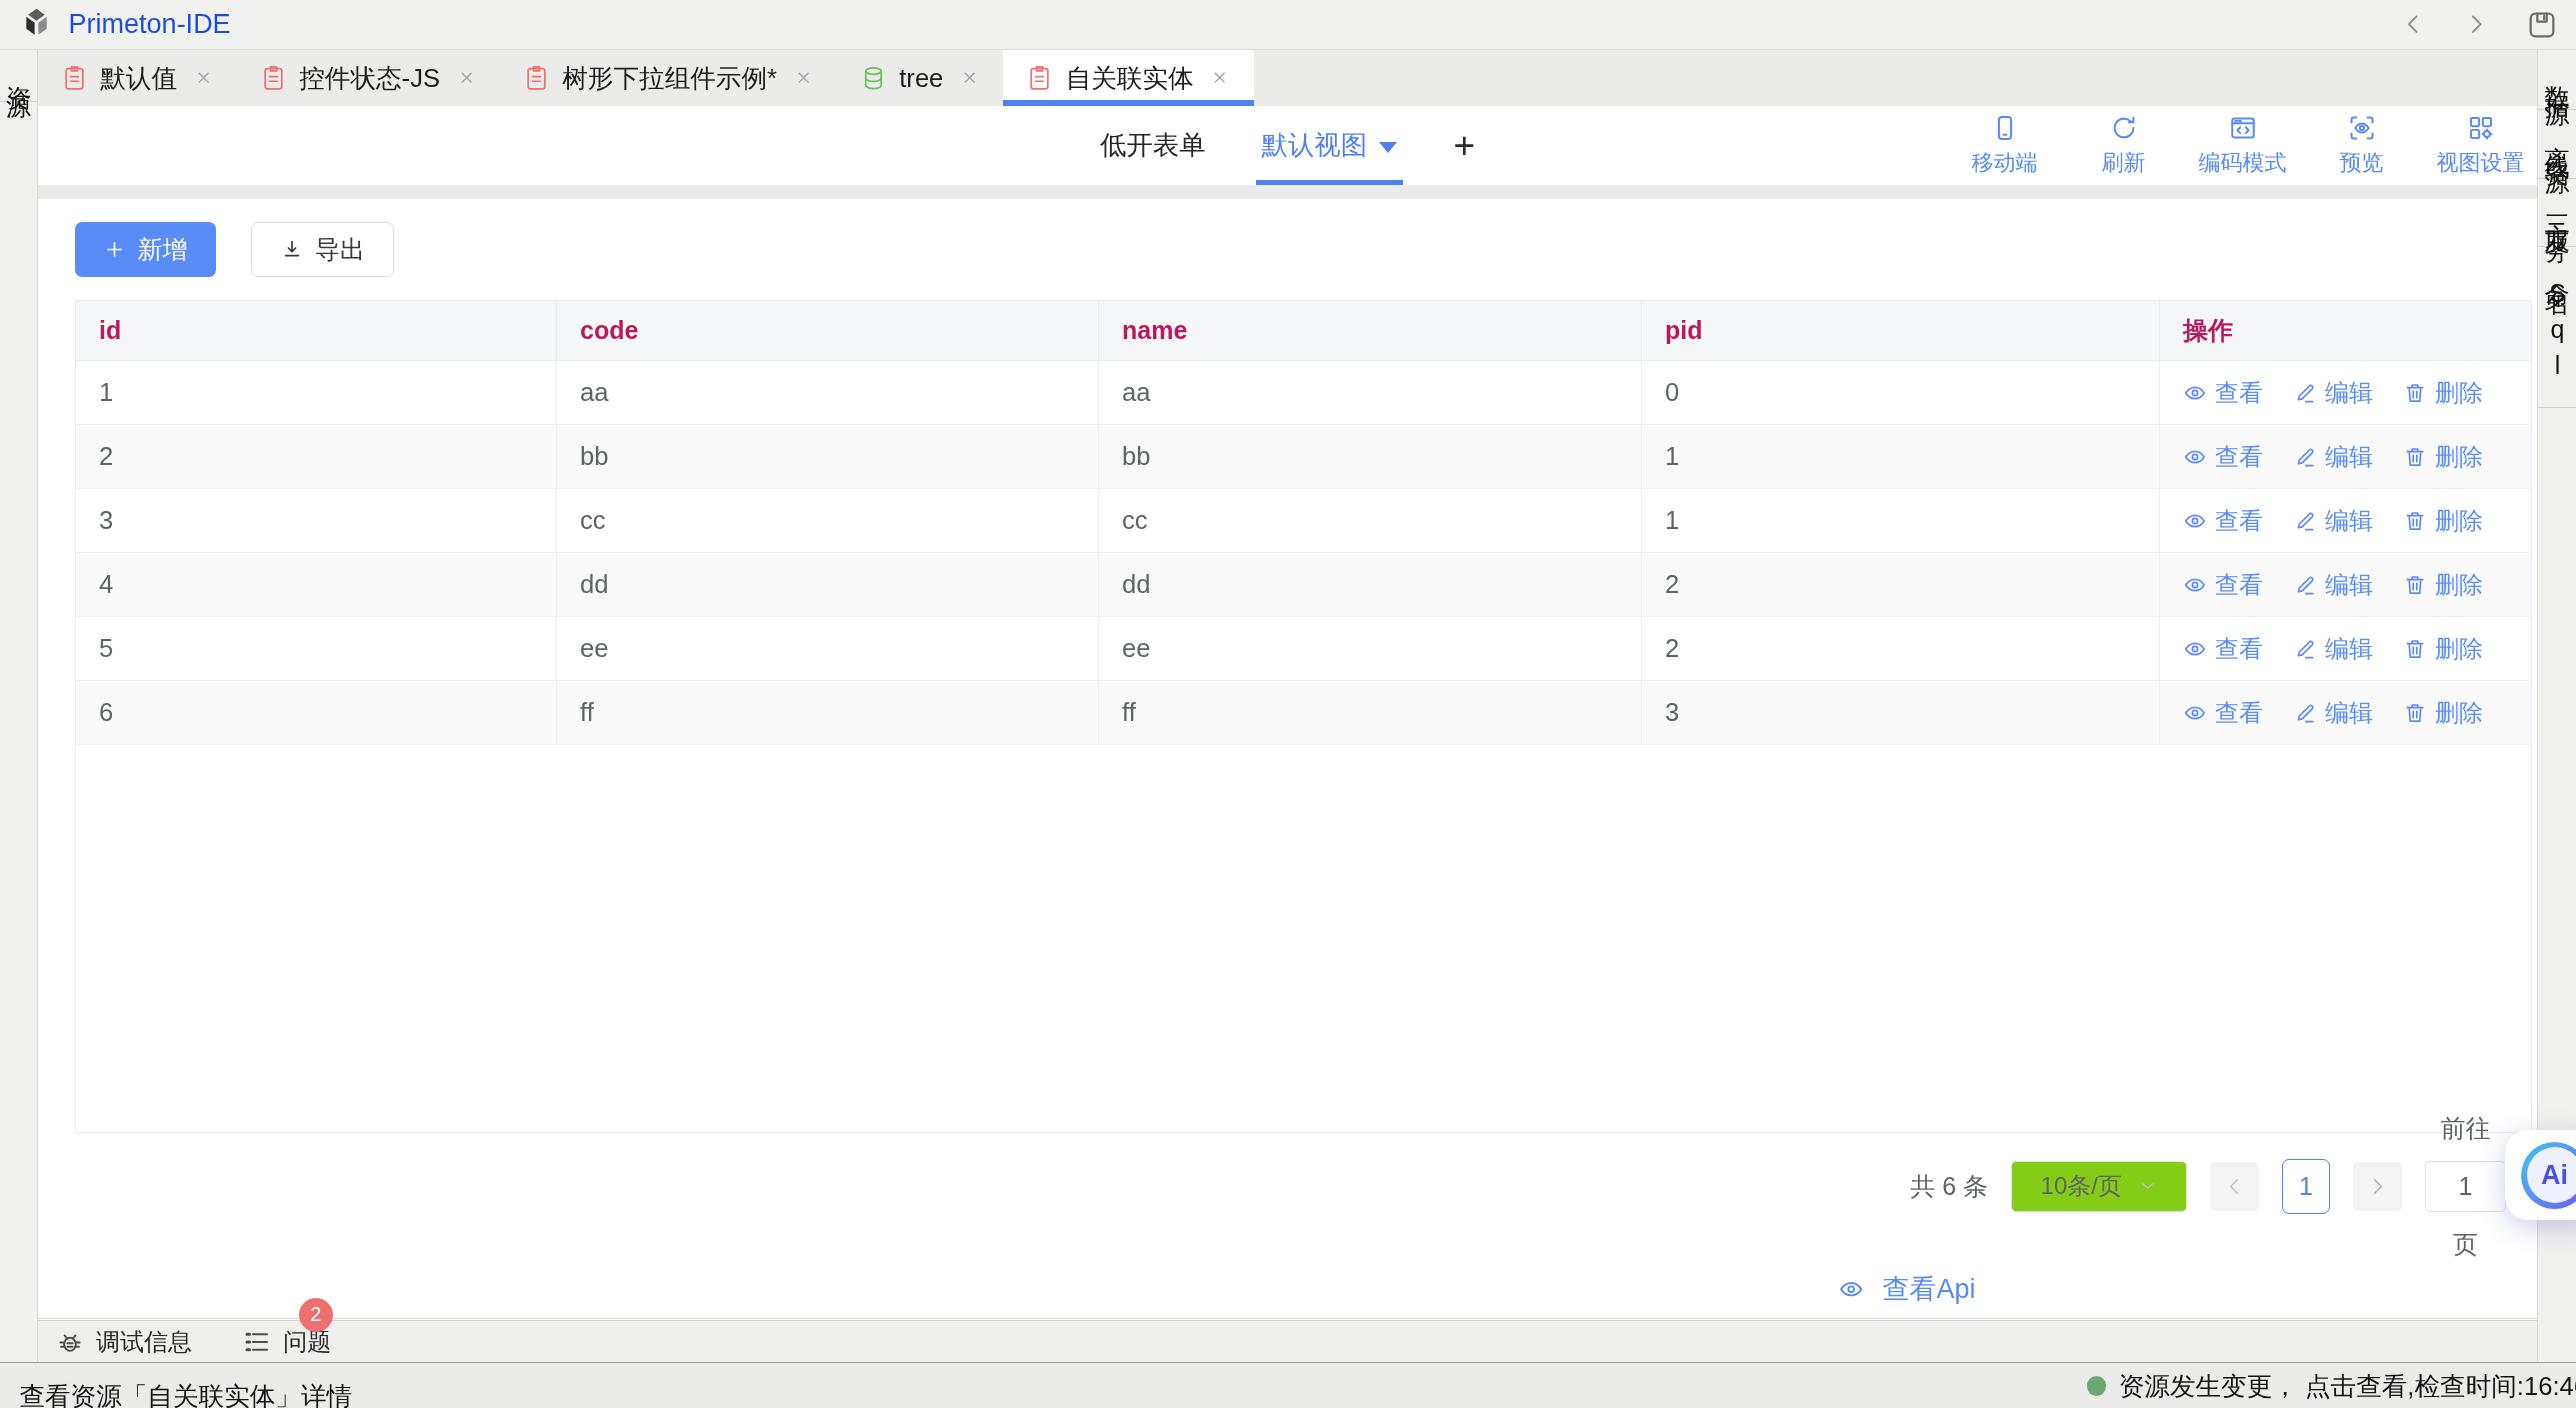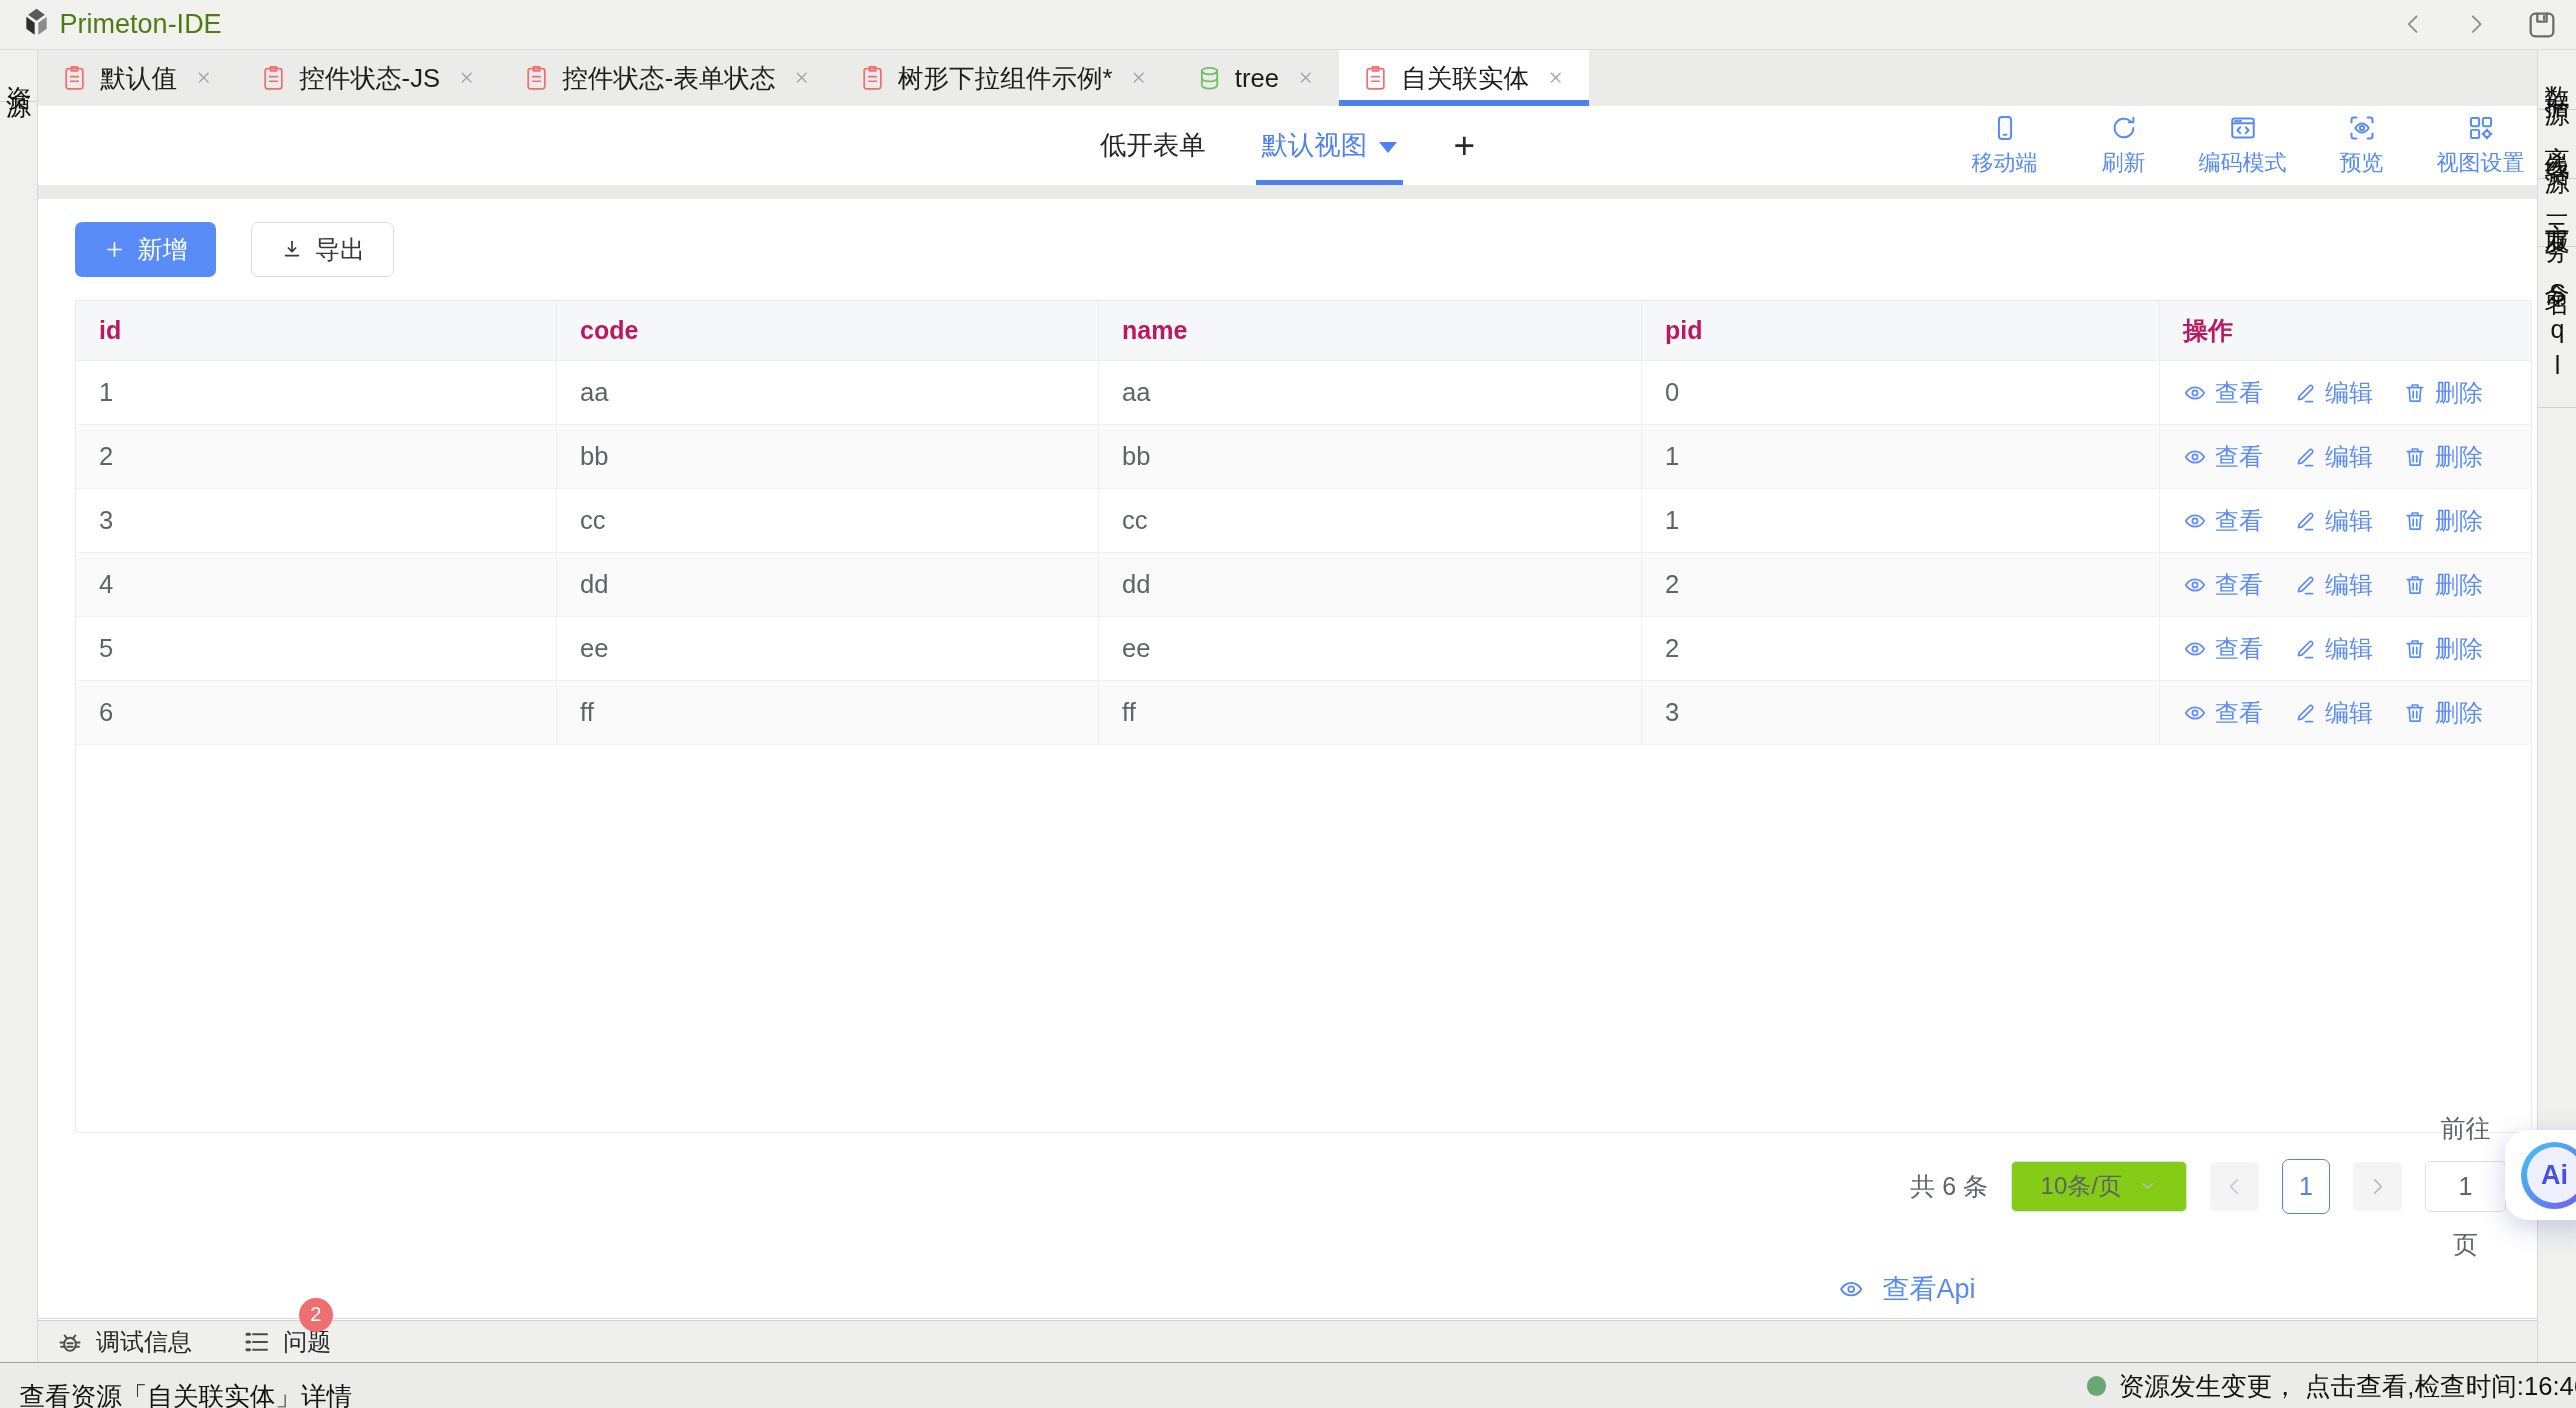--- a/index.html
+++ b/index.html
@@ -3,21 +3,21 @@
 <meta charset="utf-8">
 <style>
   *{box-sizing:border-box;margin:0;padding:0;}
   html,body{width:2576px;height:1409px;}
   body{position:relative;overflow:hidden;background:#fff;font-family:"Liberation Sans",sans-serif;-webkit-font-smoothing:antialiased;}
   svg{display:block;}
   .ic{fill:none;stroke:currentColor;stroke-width:1.7;stroke-linecap:round;stroke-linejoin:round;}
 
   
   .titlebar{position:absolute;left:0;top:0;width:2576px;height:50px;background:#f1f1ef;border-bottom:0.9px solid #dddddb;display:flex;align-items:center;padding:0 17.6px;z-index:4;}
-  .app-title{font-size:27px;color:#4d7c0f;margin-left:5px;}
+  .app-title{font-size:27px;color:#1d4ed8;margin-left:14px;}
   .tb-right{margin-left:auto;display:flex;align-items:center;gap:37px;color:#8f8f8d;}
   .tb-right .save{color:#6c6c6a;}
 
   
   .left-rail{position:absolute;left:0;top:50px;width:38px;height:1312px;background:#f0f0ee;border-right:0.9px solid #d9d9d7;z-index:3;}
   .right-rail{position:absolute;right:0;top:50px;width:39px;height:1312px;background:#f0f0ee;border-left:0.9px solid #d9d9d7;z-index:3;}
   .rail-section{display:flex;justify-content:center;padding:16px 0 19.4px;border-bottom:0.9px solid #d2d2d0;}
   .v-text{writing-mode:vertical-rl;text-orientation:upright;font-size:25px;letter-spacing:8px;color:#101010;line-height:1;}
 
   
@@ -279,29 +279,20 @@
       </svg>
     <span>控件状态-JS</span>
     <svg class="close" width="19.4" height="19.4" viewBox="0 0 24 24">
         <use href="#i-x"></use>
       </svg>
   </div>
   <div class="tab">
     <svg class="form-ic" width="25" height="26.4" viewBox="0 0 24 26">
         <use href="#i-form"></use>
       </svg>
-    <span>控件状态-表单状态</span>
-    <svg class="close" width="19.4" height="19.4" viewBox="0 0 24 24">
-        <use href="#i-x"></use>
-      </svg>
-  </div>
-  <div class="tab">
-    <svg class="form-ic" width="25" height="26.4" viewBox="0 0 24 26">
-        <use href="#i-form"></use>
-      </svg>
     <span>树形下拉组件示例*</span>
     <svg class="close" width="19.4" height="19.4" viewBox="0 0 24 24">
         <use href="#i-x"></use>
       </svg>
   </div>
   <div class="tab">
     <svg class="db-ic" width="25" height="26.4" viewBox="0 0 24 26">
         <use href="#i-db"></use>
       </svg>
     <span>tree</span>

